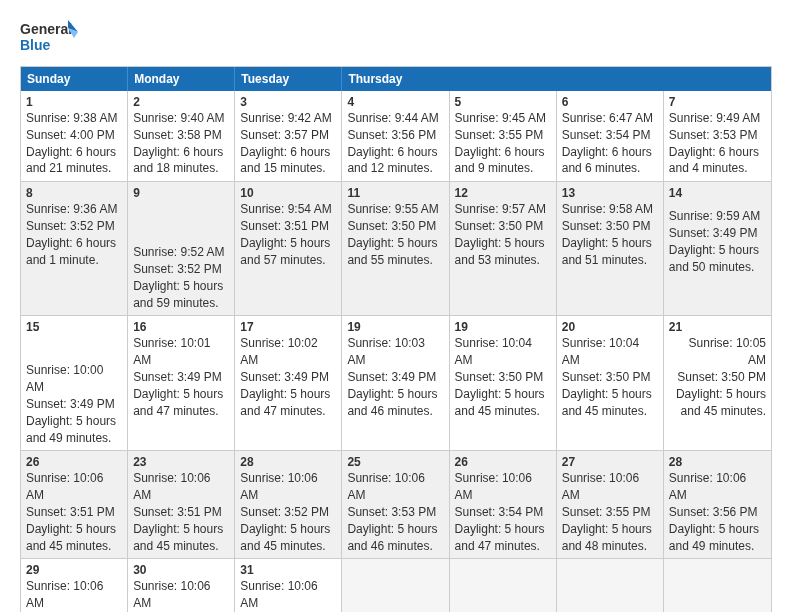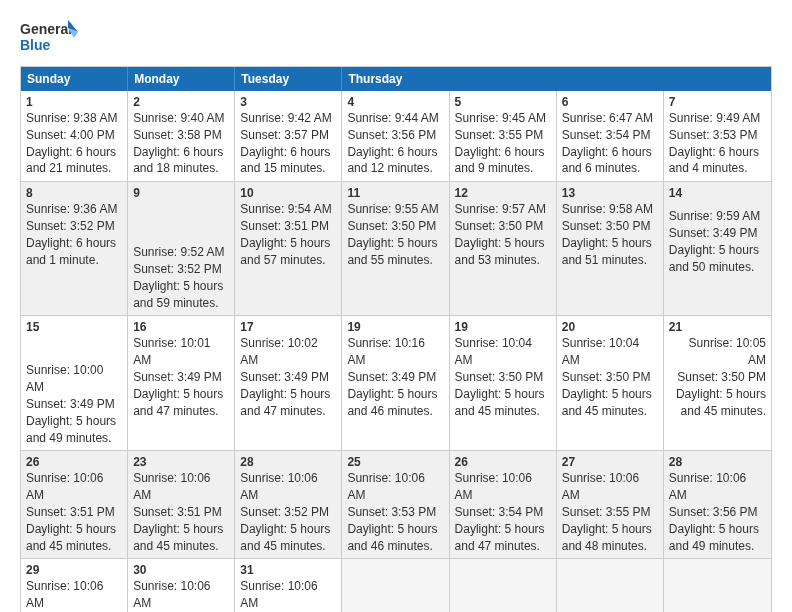--- a/index.html
+++ b/index.html
@@ -242,21 +242,21 @@
           </div>
           <div class="cal-cell">
             <span class="day-num">17</span>
             <div class="cell-text" style="white-space: pre-line;">Sunrise: 10:02 AM
 Sunset: 3:49 PM
 Daylight: 5 hours
 and 47 minutes.</div>
           </div>
           <div class="cal-cell">
             <span class="day-num">19</span>
-            <div class="cell-text" style="white-space: pre-line;">Sunrise: 10:16 AM
+            <div class="cell-text" style="white-space: pre-line;">Sunrise: 10:03 AM
 Sunset: 3:49 PM
 Daylight: 5 hours
 and 46 minutes.</div>
           </div>
           <div class="cal-cell">
             <span class="day-num">19</span>
             <div class="cell-text" style="white-space: pre-line;">Sunrise: 10:04 AM
 Sunset: 3:50 PM
 Daylight: 5 hours
 and 45 minutes.</div>

